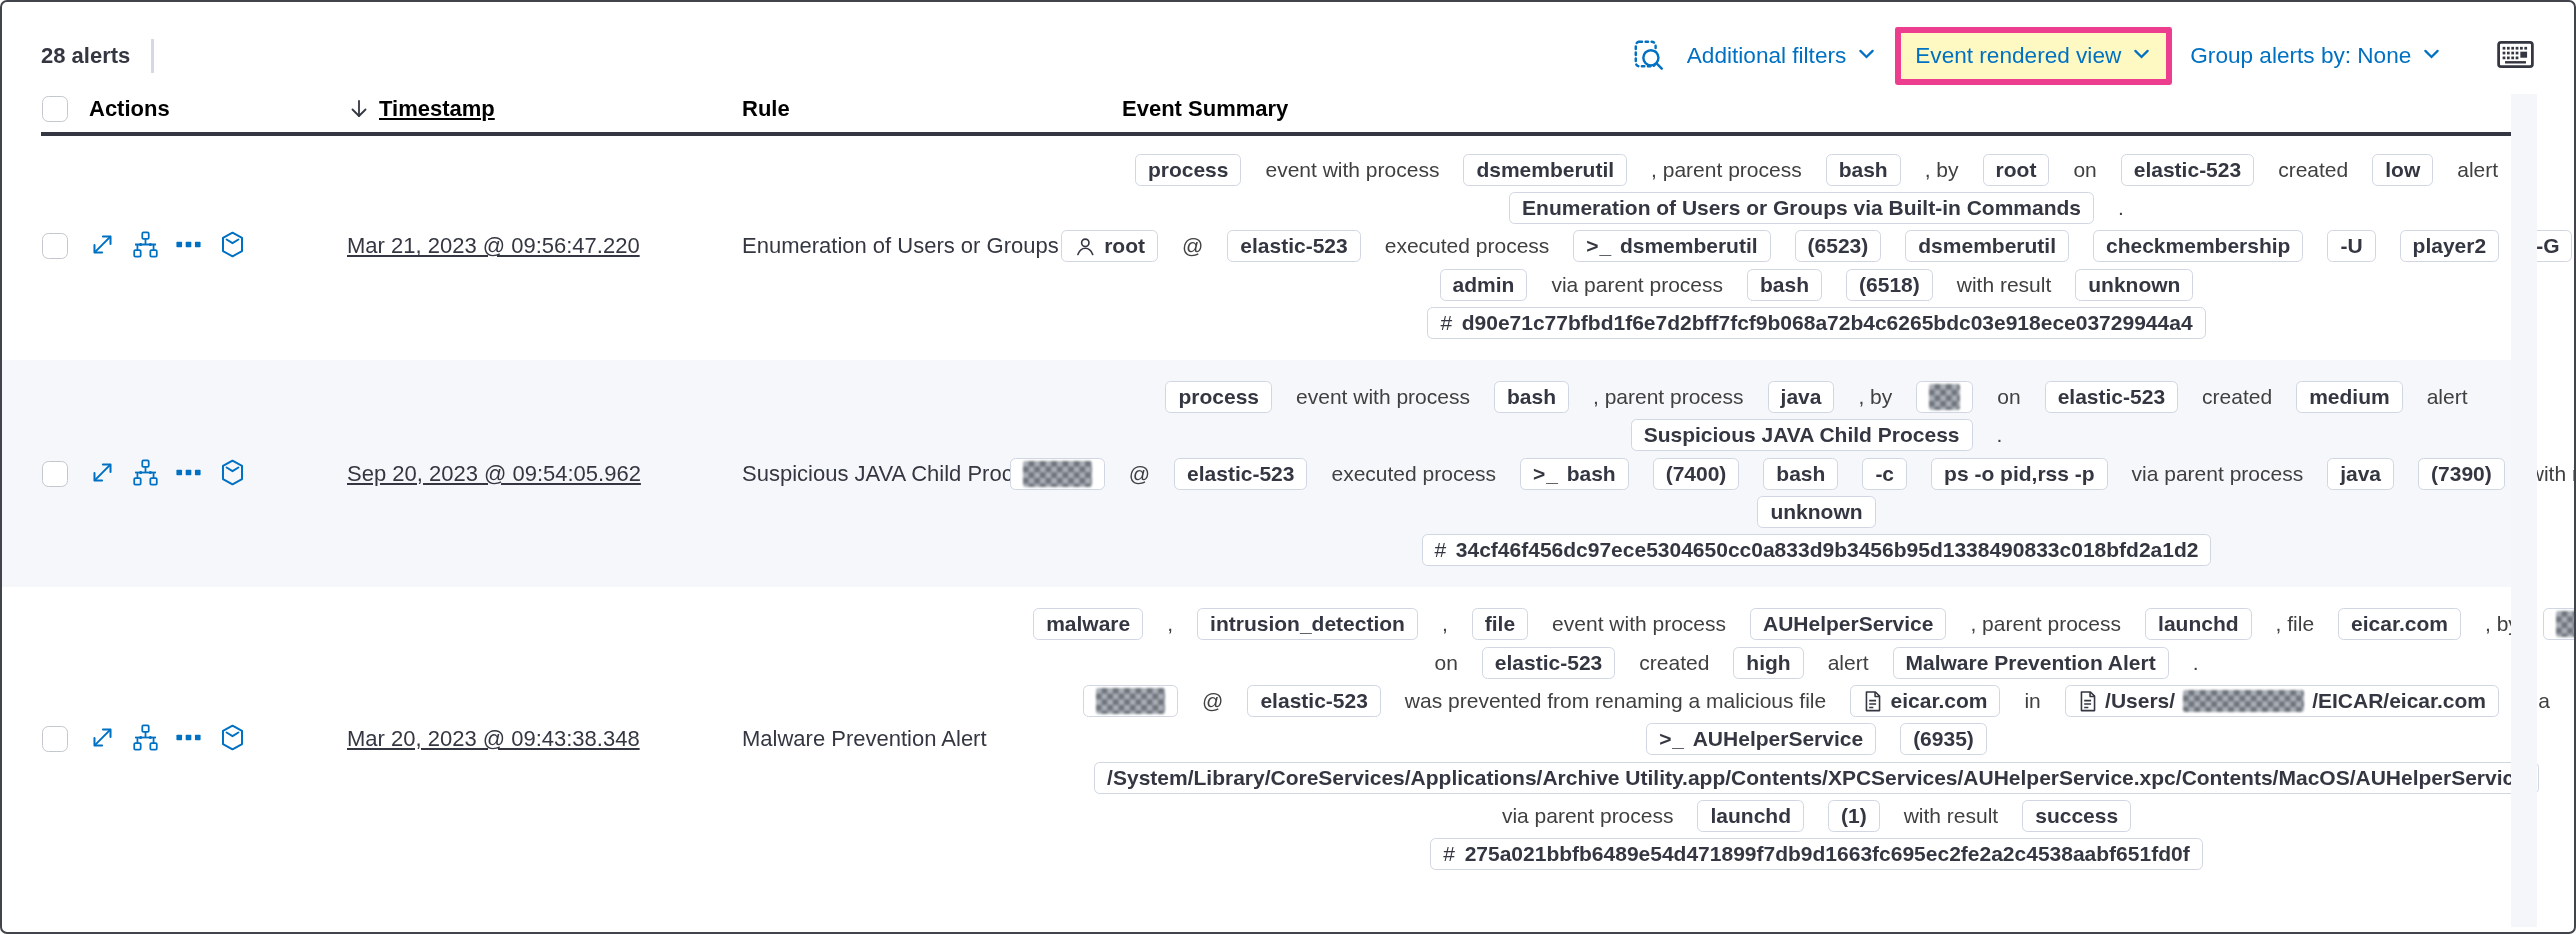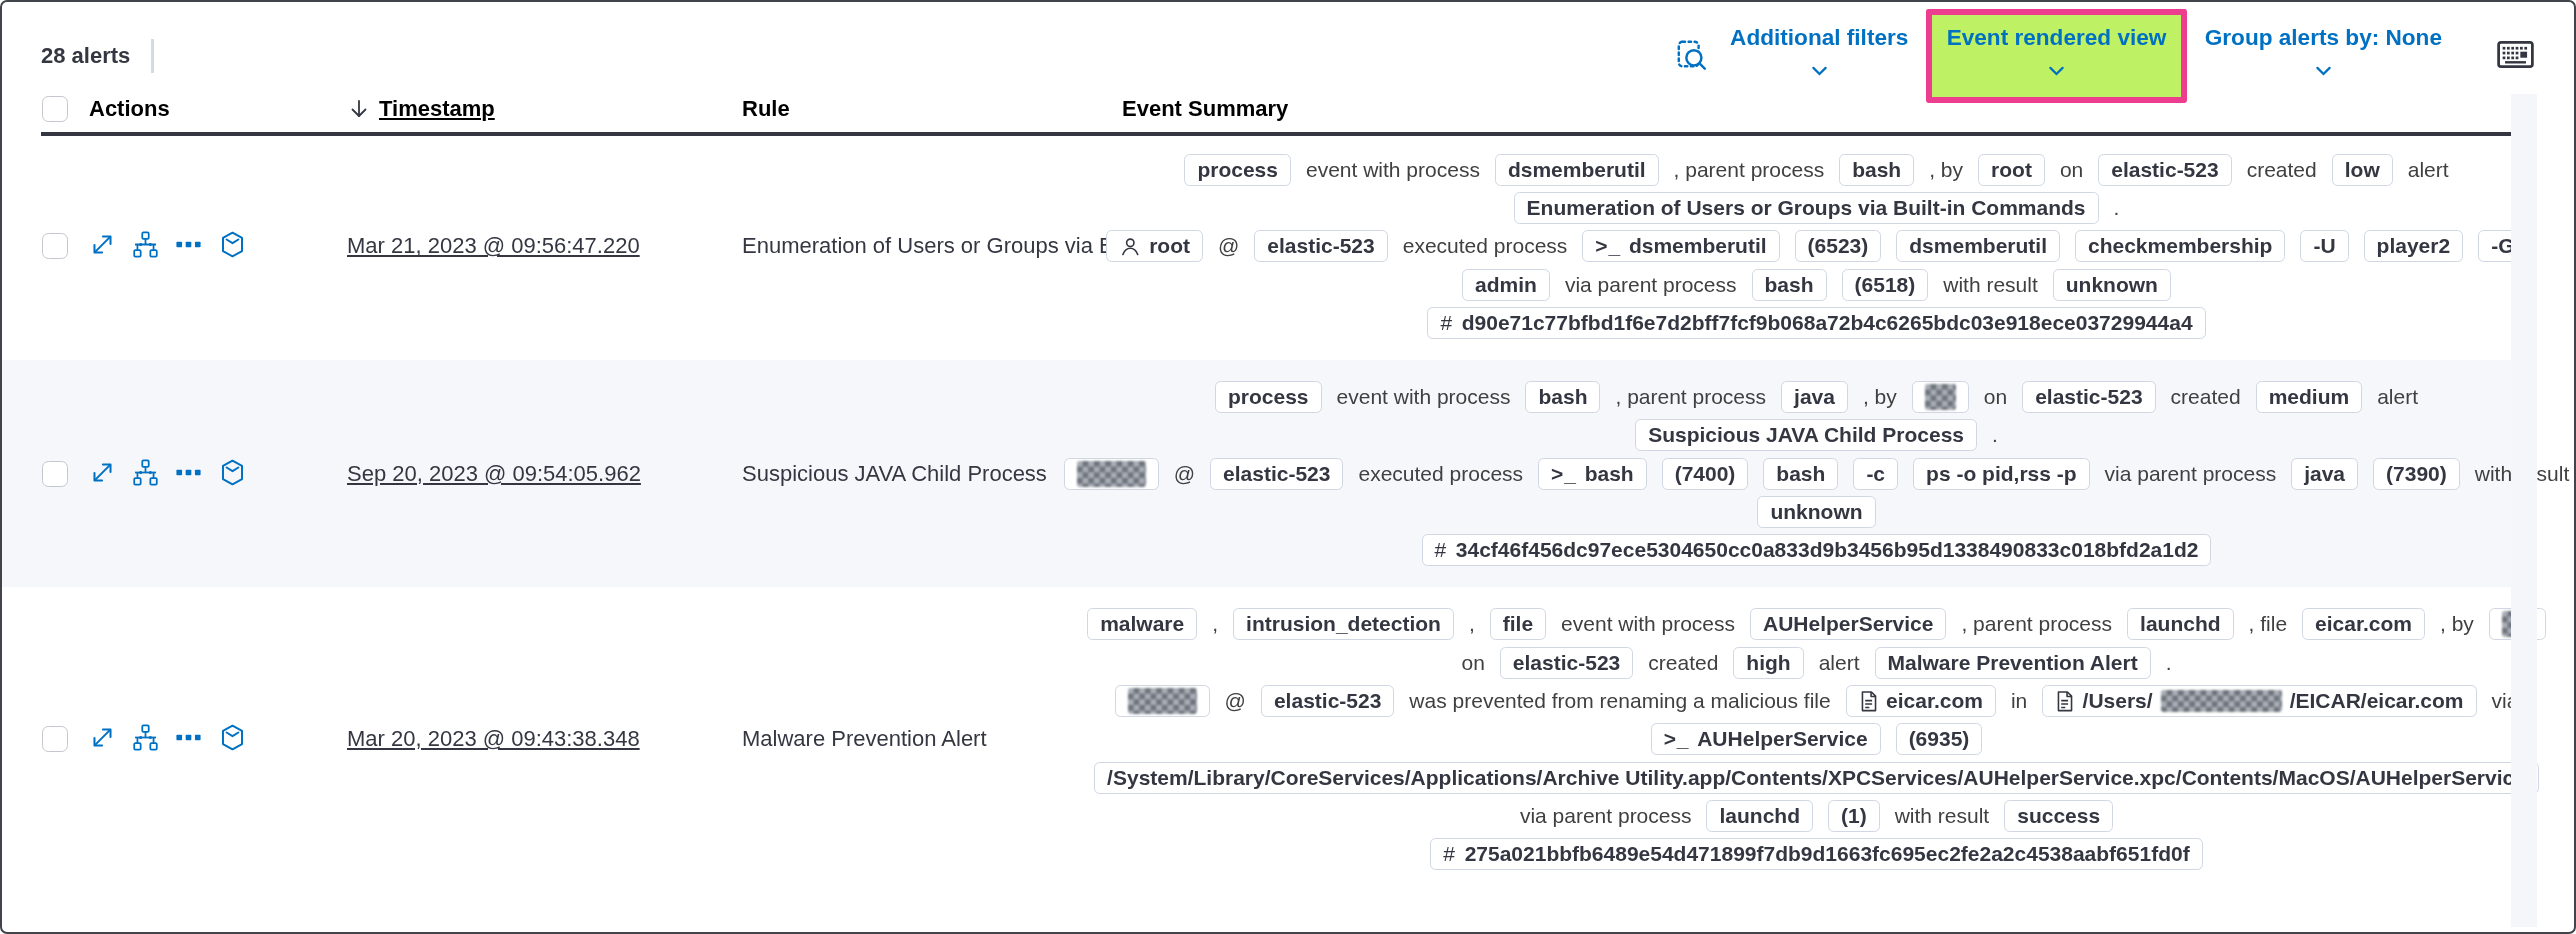--- a/index.html
+++ b/index.html
@@ -21,25 +21,25 @@
   }
   .toolbar-left { display:flex; align-items:center; gap:21px; }
   .alert-count { font-size:22px; font-weight:700; color:#343741; }
   .vdivider { width:2.4px; height:34px; background:#d3dae6; display:inline-block; }
 
   .toolbar-right { display:flex; align-items:center; gap:21px; }
   .icon-btn { display:inline-flex; align-items:center; justify-content:center; background:none; border:none; cursor:pointer; padding:0; }
   .link-btn {
     display:inline-flex; align-items:center; gap:9.7px;
     background:none; border:none; cursor:pointer; padding:0;
-    font-family:inherit; font-size:22.6px; font-weight:700; color:#0071c2; white-space:nowrap;flex-direction:column;
+    font-family:inherit; font-size:22.6px; font-weight:400; color:#0071c2; white-space:nowrap;
   }
   .highlight-box {
     border:6.4px solid #ed3d8f; border-radius:2.4px;
-    padding:9.7px 14.5px; margin:-16px -3.2px; background:#bef264;
+    padding:9.7px 14.5px; margin:-16px -3.2px; background:#fef9c3;
     display:inline-flex; align-items:flex-end;
   }
   .kb-wrap { margin-left:34px; }
 
   
   .thead {
     display:flex; align-items:center; height:47px; margin-top:4.8px;
     position:relative; font-weight:700; font-size:22px; color:#000000;
   }
   .thead::after {
@@ -63,21 +63,21 @@
 
   
   .tbl { width:2509px; }
   .row { display:flex; align-items:center; font-size:22px; }
   .row.striped { background:#f5f7fa; }
   .action-btn { background:none; border:none; padding:0; cursor:pointer; display:inline-flex; }
 
   
   .summary-line {
     display:flex; align-items:center; justify-content:center;
-    gap:15px; margin:3.2px 0; white-space:nowrap;text-align:center;
+    gap:24px; margin:3.2px 0; white-space:nowrap;text-align:center;
   }
   .summary-text { color:#404040; font-weight:400; font-size:21px; }
   .badge {
     display:inline-flex; align-items:center; gap:8px;
     background:#fff; border:1.2px solid #d0d7e2; border-radius:5.6px;
     padding:0.8px 12px; min-height:32px; box-sizing:border-box;
     font-size:21px; font-weight:600; color:#343741; cursor:default;
   }
   .badge .b-icon { display:inline-flex; align-items:center; }
   .badge .term { font-weight:600; color:#343741; letter-spacing:0.8px; }

